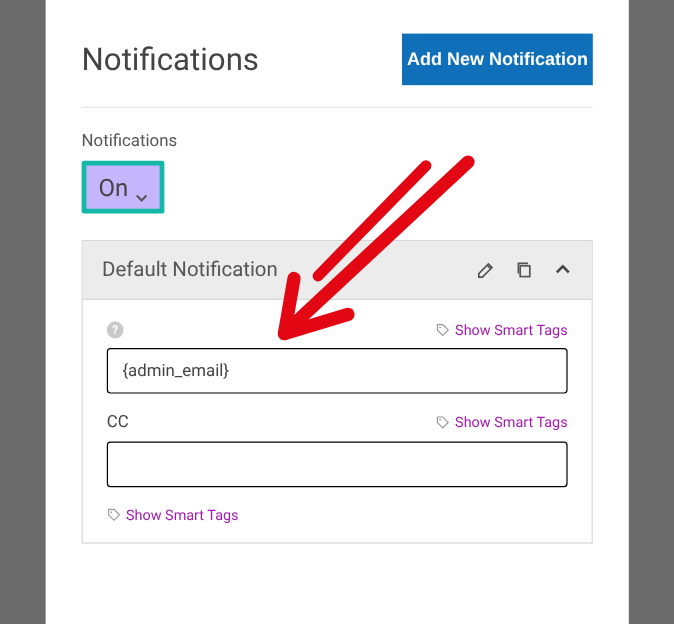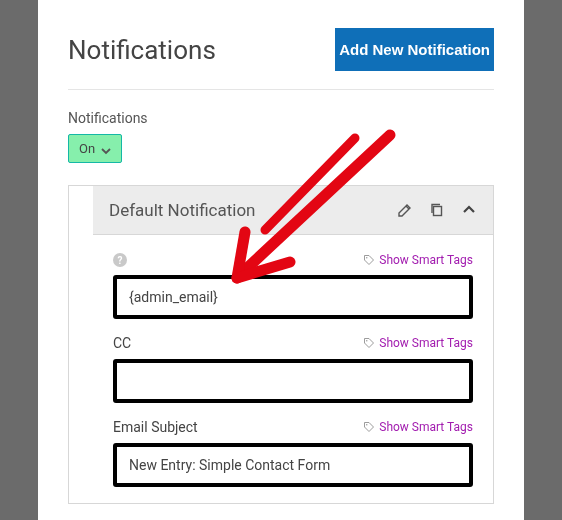--- a/index.html
+++ b/index.html
@@ -46,38 +46,37 @@
   }
   .notif-label {
     margin-top: 20px;
     font-size: 14px;
     color: #555;
   }
   .select-wrap {
     margin-top: 8px;
     display: inline-flex;
     align-items: center;
-    border: 1px solid #14b8a6;
+    border: 4px solid #14b8a6;
     border-radius: 2px;
-    background: #86efac;
+    background: #c4b5fd;
     padding: 6px 10px;
-    font-size: 13px;
+    font-size: 20px;
     color: #444;
     cursor: pointer;
     gap: 6px;
   }
   .chev-down {
     width: 10px; height: 10px;
     display: inline-block;
   }
   .card {
     margin-top: 22px;
     border: 1px solid #d7d7d7;
     background: #fff;
-    padding-left: 24px;
   }
   .card-header {
     background: #ececec;
     border-bottom: 1px solid #d7d7d7;
     padding: 14px 16px;
     display: flex;
     align-items: center;
     justify-content: space-between;
   }
   .card-title {
@@ -130,21 +129,21 @@
     font-size: 12px;
     color: #a21caf;
     display: inline-flex;
     align-items: center;
     gap: 4px;
     cursor: pointer;
   }
   .tag-icon { width: 12px; height: 12px; }
   .text-input {
     width: 100%;
-    border: 4px solid #000000;
+    border: 1px solid #000000;
     border-radius: 3px;
     padding: 10px 12px;
     font-size: 14px;
     color: #444;
     font-family: inherit;
   }
   .arrow-overlay {
     position: absolute;
     left: 205px;
     top: 120px;
@@ -222,30 +221,28 @@
                 <circle cx="5" cy="5" r="1" fill="#999"></circle>
               </svg>
             <span>Show Smart Tags</span>
           </span>
         </div>
         <input class="text-input" type="text" value="" style="">
       </div>
 
       <div class="field">
         <div class="field-row">
-          <span class="field-label">Email Subject</span>
           <span class="smart-tags">
             <svg class="tag-icon" viewBox="0 0 16 16">
                 <path d="M2 2 H8 L14 8 L8 14 L2 8 Z" fill="none" stroke="#999" stroke-width="1.3"></path>
                 <circle cx="5" cy="5" r="1" fill="#999"></circle>
               </svg>
             <span>Show Smart Tags</span>
           </span>
         </div>
-        <input class="text-input" type="text" value="New Entry: Simple Contact Form" style="">
       </div>
 
     </div>
   </div>
 </div>
 
 <svg class="arrow-overlay" width="210" height="180" viewBox="0 0 210 180">
   <g stroke="#e30613" stroke-width="11" fill="none" stroke-linecap="round">
     <path d="M185 15 L40 150"></path>
     <path d="M32 158 L40 112"></path>

